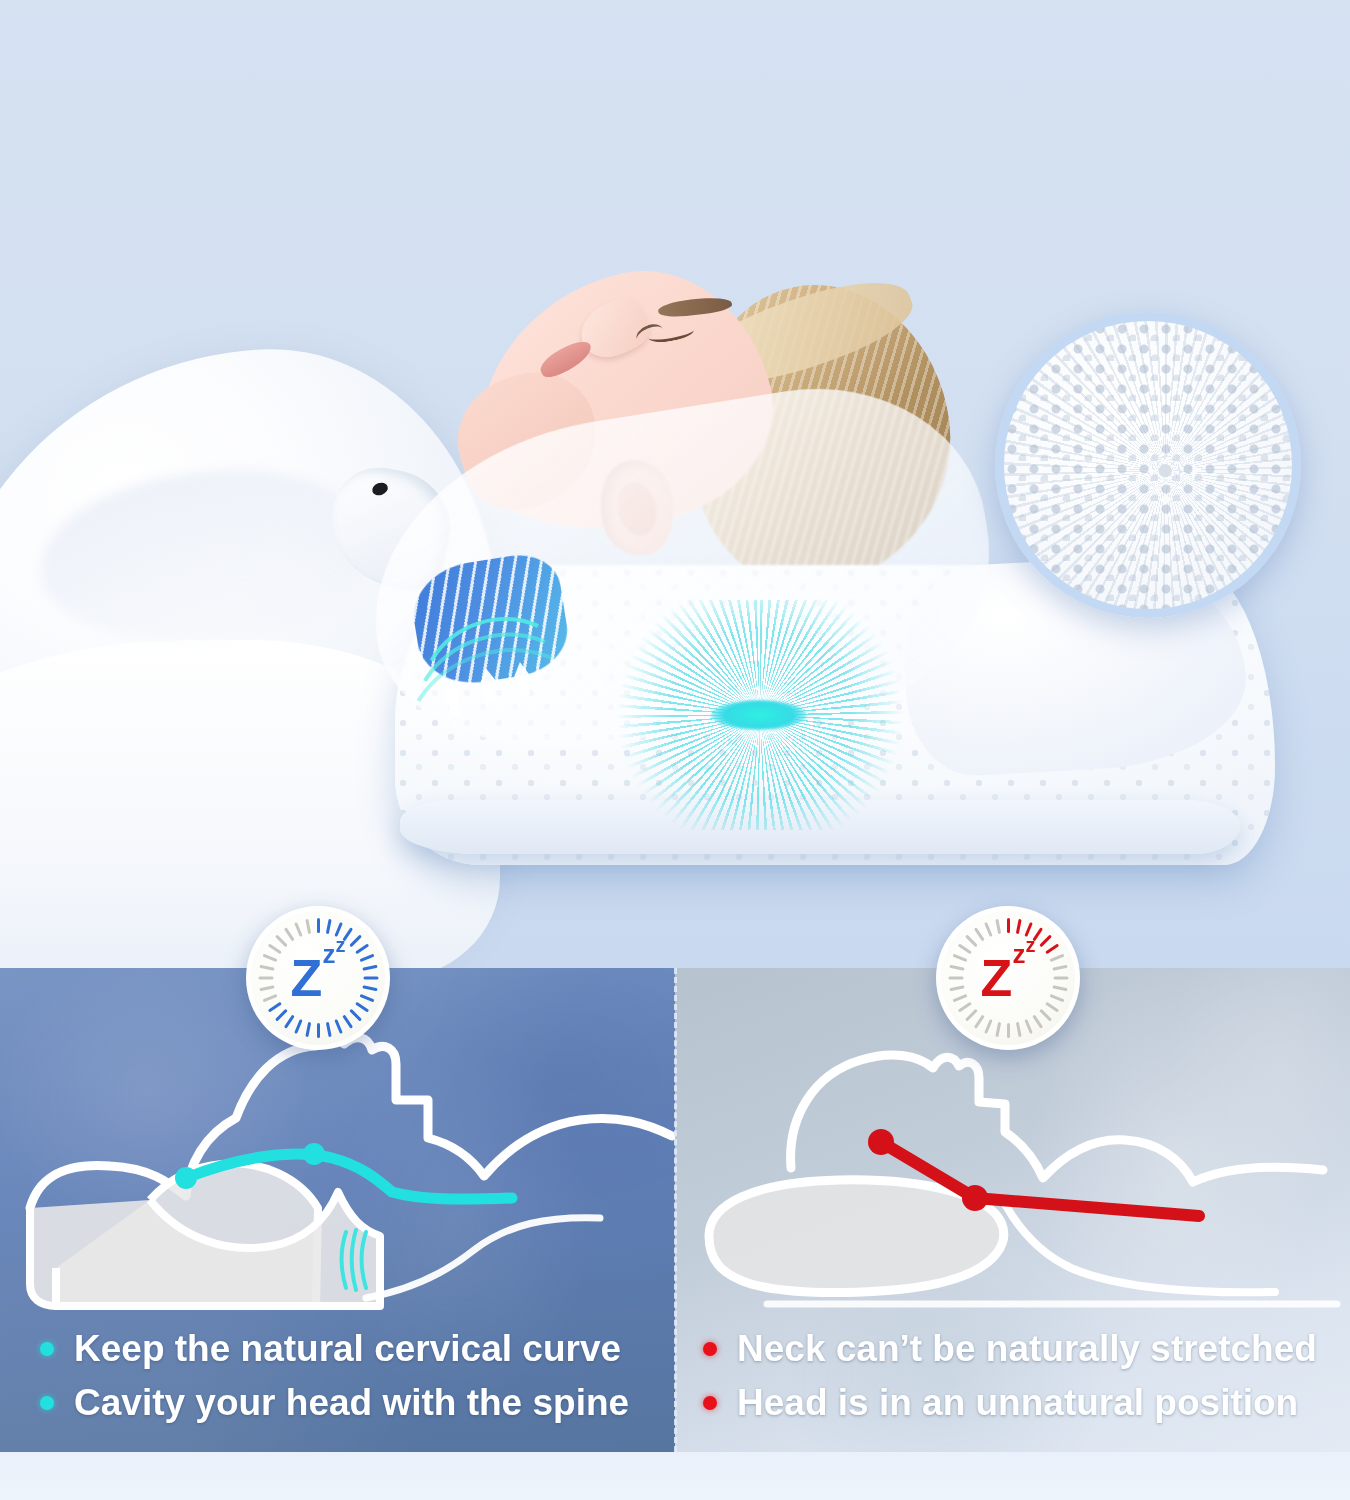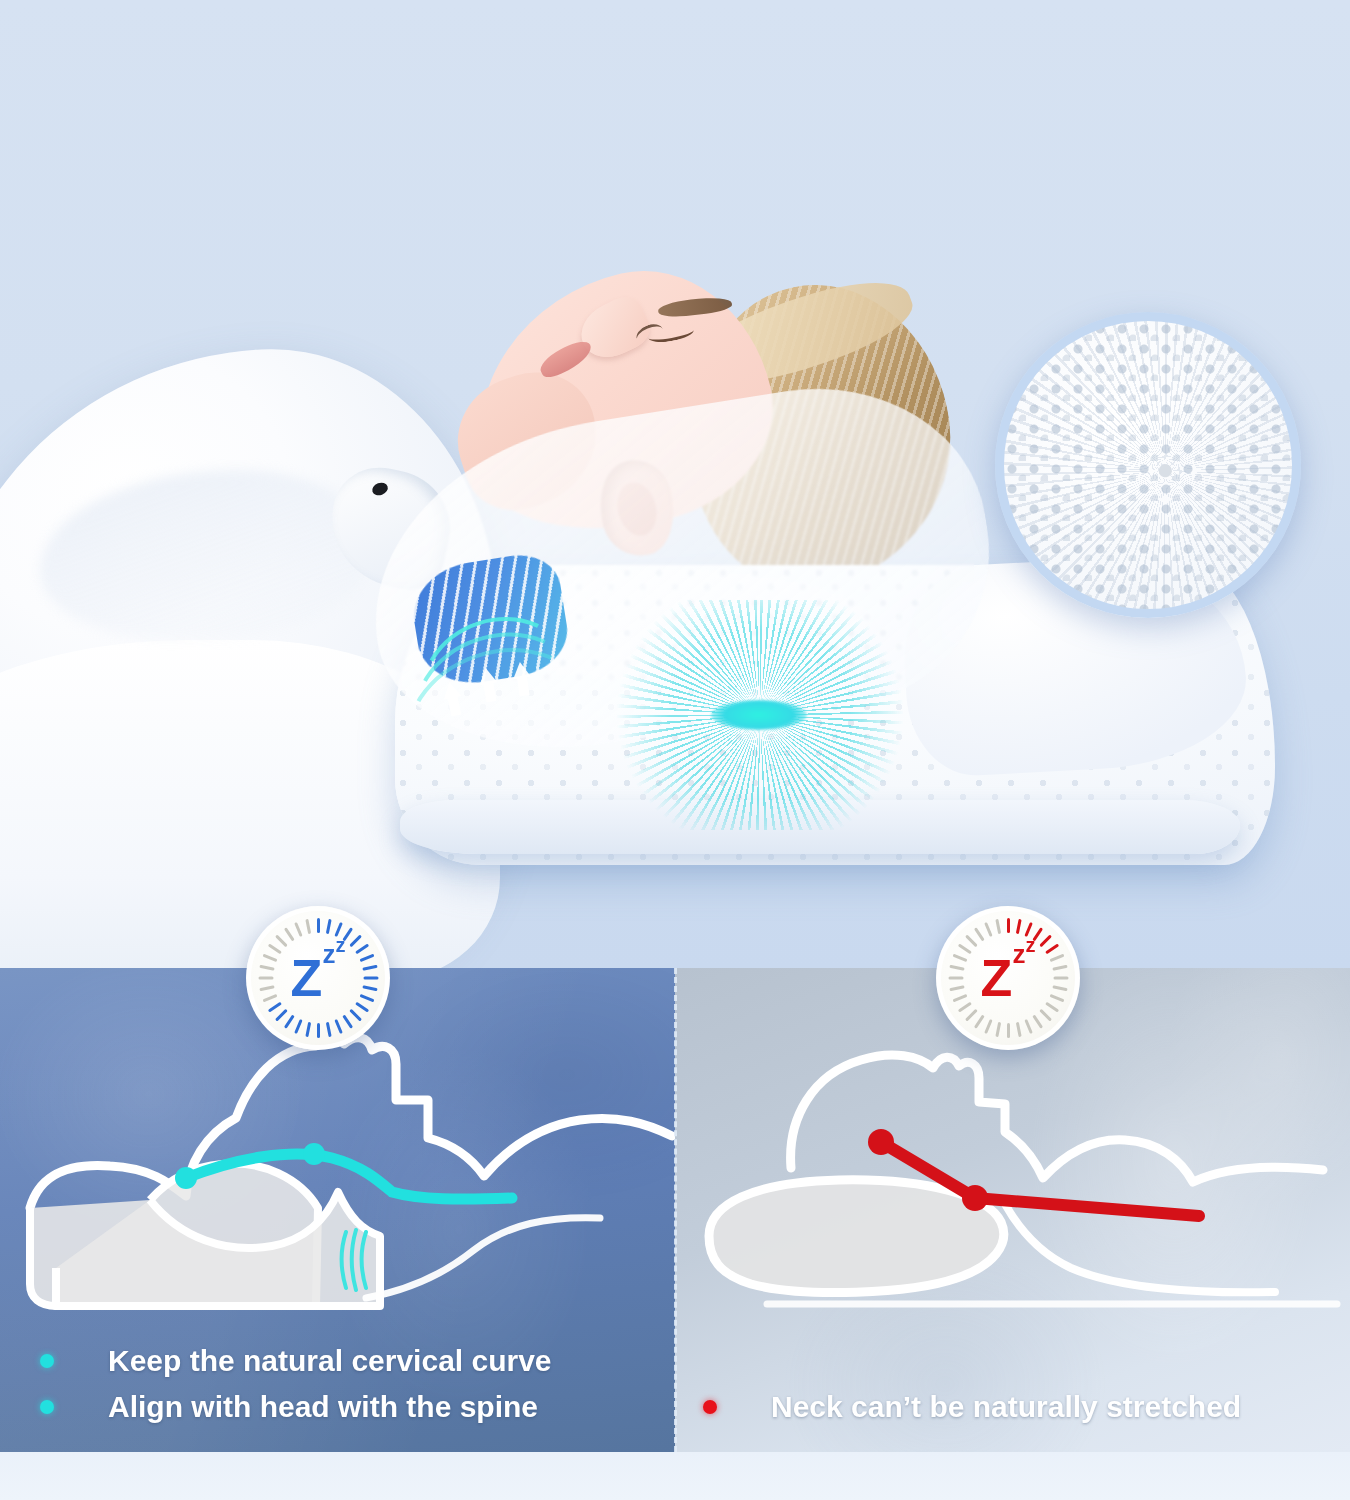--- a/index.html
+++ b/index.html
@@ -264,23 +264,22 @@
     position:absolute;left:674px;top:0;width:0;height:484px;
     border-left:3px dashed rgba(226,236,248,.85);
   }
   .panel-svg{position:absolute;left:0;top:0;width:675px;height:380px;}
 
   
   .bullets{position:absolute;left:40px;bottom:16px;}
   .bullets-r{position:absolute;left:28px;bottom:16px;}
   .bullet{
     display:flex;align-items:center;margin:0 0 12px 0;
-    font-size:30px;font-weight:bold;color:#ffffff;white-space:nowrap;
+    font-size:37px;font-weight:bold;color:#ffffff;white-space:nowrap;
     text-shadow:0 1px 3px rgba(30,50,80,.35);
-    gap:34px;
   }
   .dot{
     width:14px;height:14px;border-radius:50%;margin-right:20px;flex:0 0 auto;
   }
   .dot-cyan{background:#22e0df;box-shadow:0 0 6px rgba(34,224,223,.7);}
   .dot-red{background:#e8111a;box-shadow:0 0 6px rgba(232,17,26,.6);}
 
   
   .badge{
     position:absolute;width:134px;height:134px;border-radius:50%;
@@ -387,21 +386,21 @@
         <circle cx="186" cy="210" r="11" fill="#22e0df"></circle>
         <circle cx="314" cy="186" r="11" fill="#22e0df"></circle>
       </svg>
       <div class="bullets">
         <div class="bullet">
           <span class="dot dot-cyan"></span>
           <span>Keep the natural cervical curve</span>
         </div>
         <div class="bullet">
           <span class="dot dot-cyan"></span>
-          <span>Align with head with the spine</span>
+          <span>Cavity your head with the spine</span>
         </div>
       </div>
     </div>
 
     <div class="panel panel-right">
       <div class="ghost-r"></div>
       <svg class="panel-svg" viewBox="0 0 675 380">
         <path d="M116,200 C112,150 138,106 186,92 C218,82 244,88 258,100
                  C266,86 278,86 284,98 C294,90 304,96 304,110 L304,134
                  L330,136 L330,164 C348,176 360,192 368,210
@@ -413,20 +412,24 @@
         <path d="M330,236 C348,268 370,288 396,300 C442,320 520,326 600,324" fill="none" stroke="#ffffff" stroke-width="8" stroke-linecap="round"></path>
         <path d="M92,336 L662,336" stroke="#ffffff" stroke-width="7" stroke-linecap="round" opacity=".9"></path>
         <path d="M206,174 L300,230 L524,248" fill="none" stroke="#d41118" stroke-width="12" stroke-linecap="round" stroke-linejoin="round"></path>
         <circle cx="206" cy="174" r="13" fill="#d41118"></circle>
         <circle cx="300" cy="230" r="13" fill="#d41118"></circle>
       </svg>
       <div class="bullets-r">
         <div class="bullet">
           <span class="dot dot-red"></span>
           <span>Neck can’t be naturally stretched</span>
+        </div>
+        <div class="bullet">
+          <span class="dot dot-red"></span>
+          <span>Head is in an unnatural position</span>
         </div>
       </div>
     </div>
 
     <div class="divider"></div>
   </div>
 
   <div class="badge badge-left">
     <div class="ticks">
         <div class="tick on-blue" style="transform: rotate(0deg);"></div>

